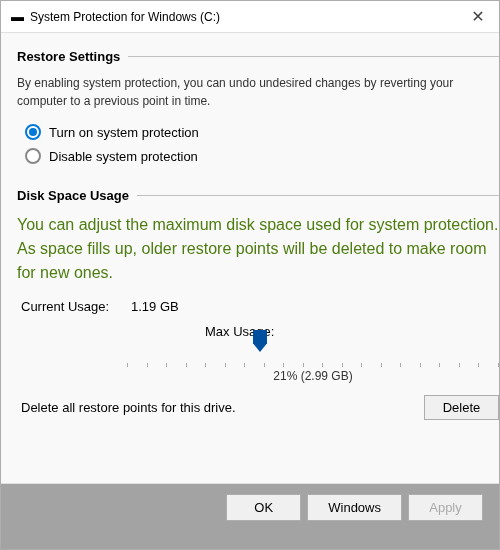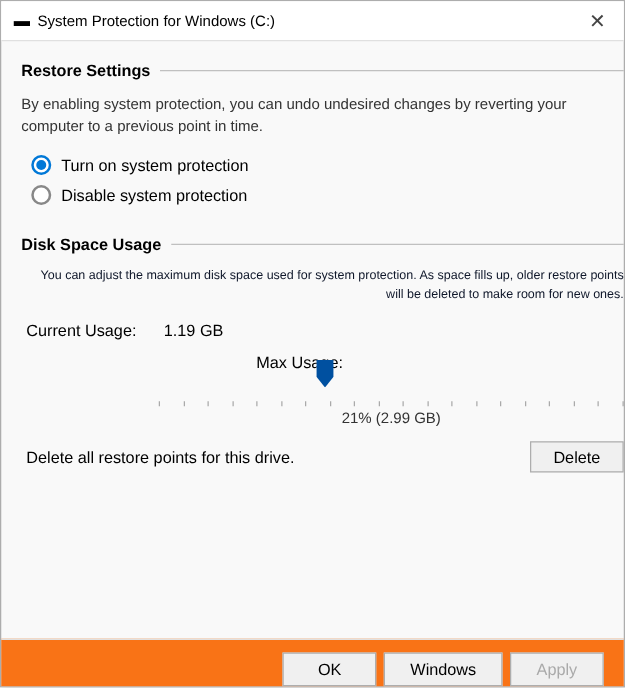--- a/index.html
+++ b/index.html
@@ -122,25 +122,24 @@
     }
     .radio-label {
       font-size: 13px;
       color: #000;
       text-align: right;
     }
     .disk-section {
       margin-top: 8px;
     }
     .disk-desc {
-      font-size: 10px;
-      color: #0f172a;
+      font-size: 16px;
+      color: #4d7c0f;
       line-height: 1.5;
       margin-bottom: 14px;
-      text-align: right;
     }
     .usage-row {
       display: flex;
       align-items: flex-end;
       margin-bottom: 10px;
       padding-left: 4px;
     }
     .usage-label {
       font-size: 13px;
       color: #000;
@@ -229,23 +228,23 @@
       font-size: 13px;
       cursor: pointer;
       color: #000;
       min-width: 75px;
     }
     .footer {
       display: flex;
       justify-content: flex-end;
       align-items: flex-start;
       gap: 6px;
-      padding: 10px 16px 0 16px;
+      padding: 10px 16px 28px 16px;
       border-top: 1px solid #e0e0e0;
-      background: #f97316;
+      background: #a3a3a3;
     }
     .footer-btn {
       padding: 5px 20px;
       border: 1px solid #adadad;
       background: #f0f0f0;
       font-size: 13px;
       cursor: pointer;
       color: #000;
       min-width: 75px;
     }

